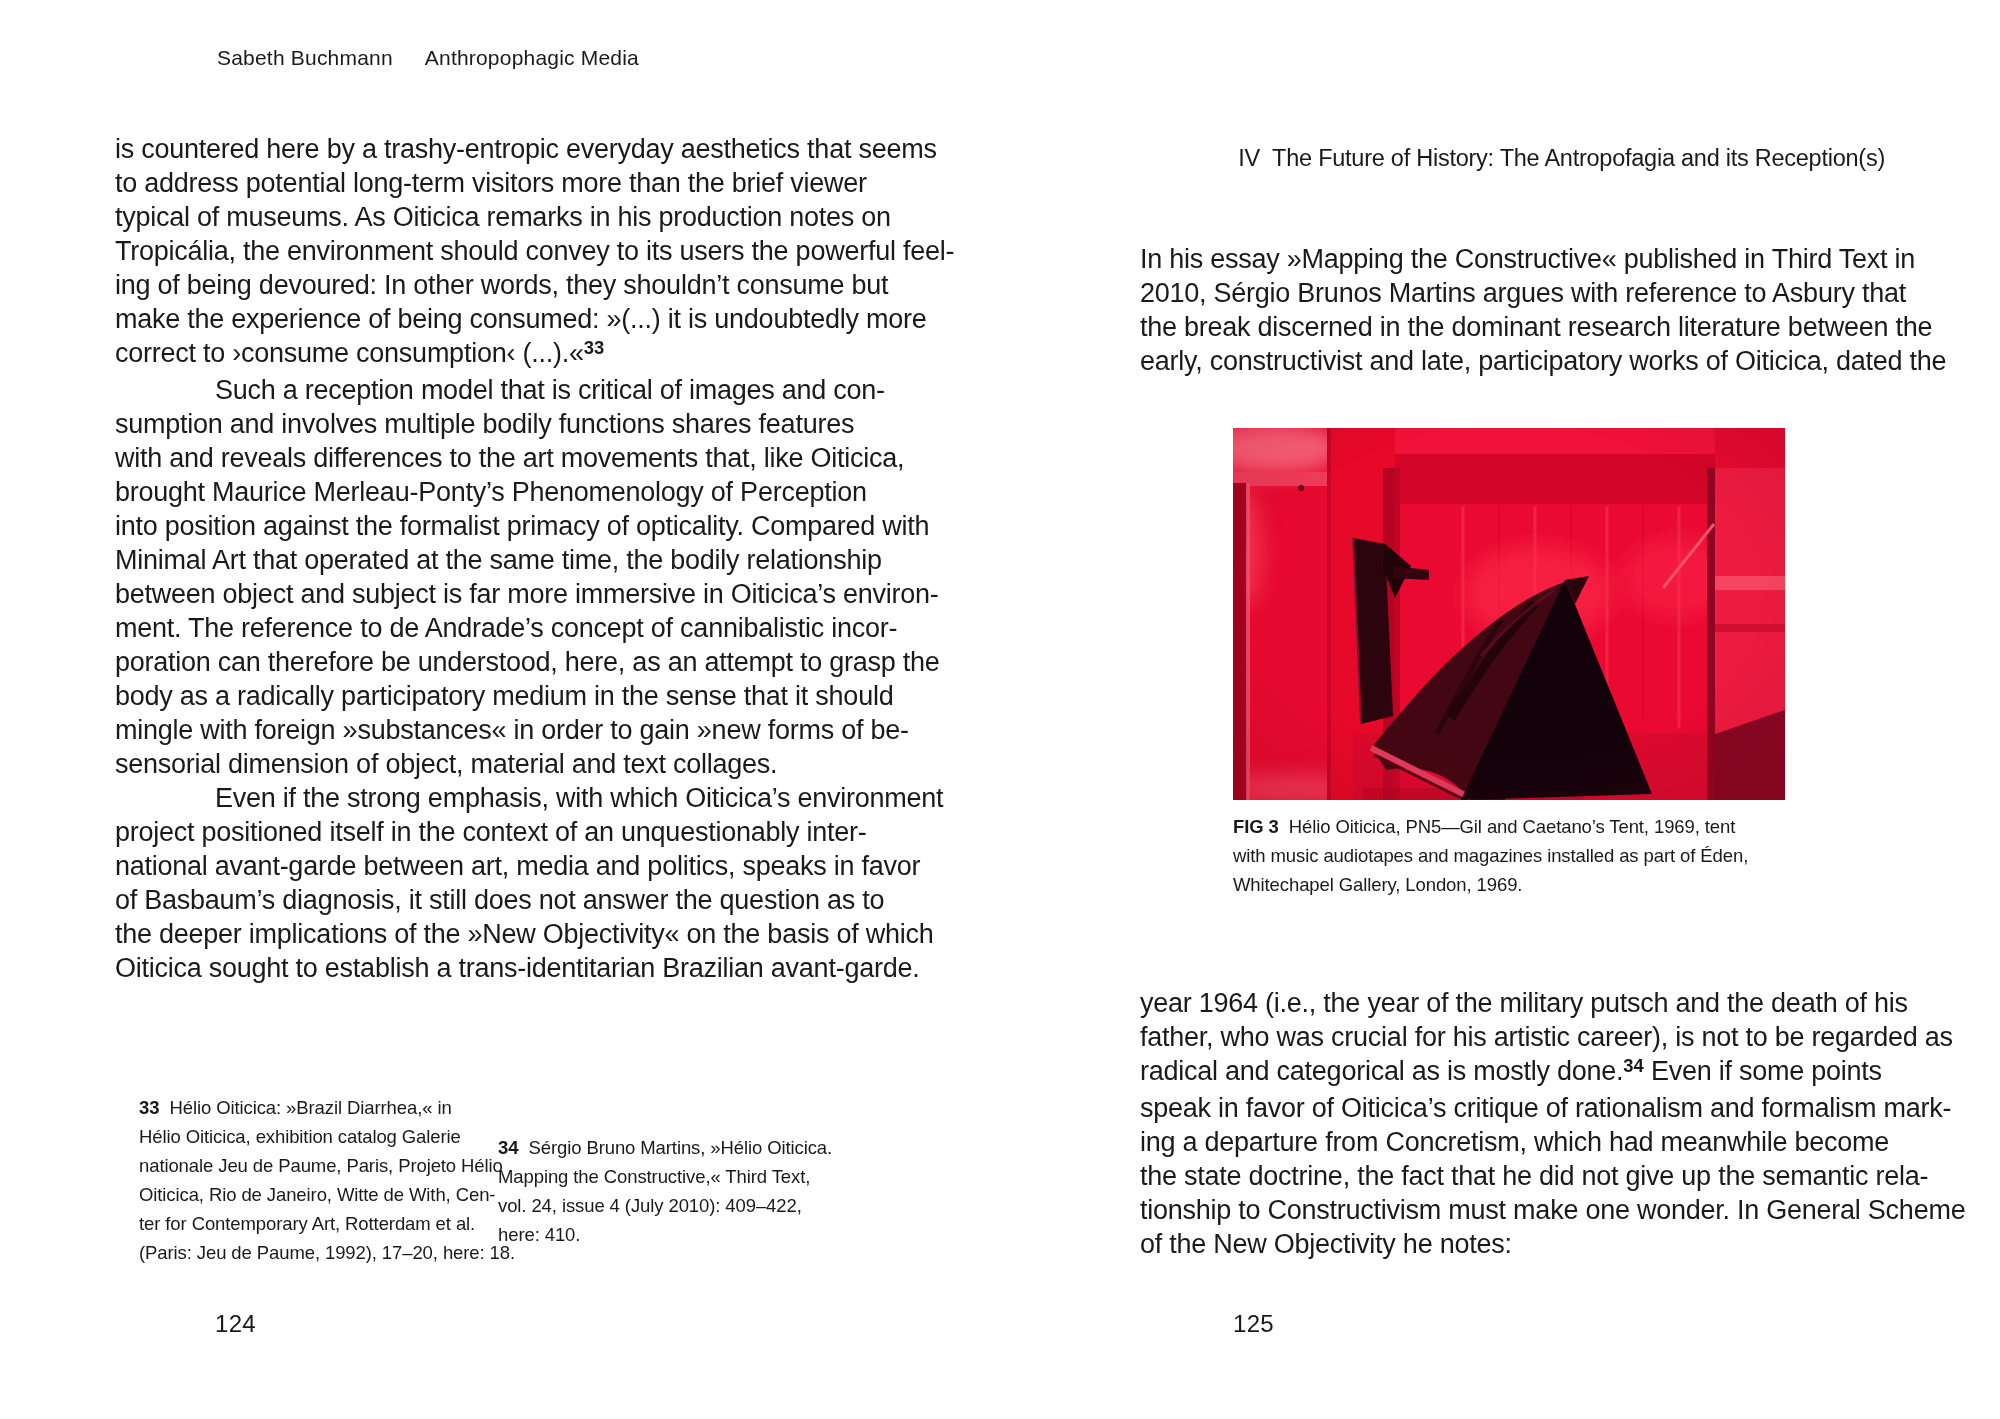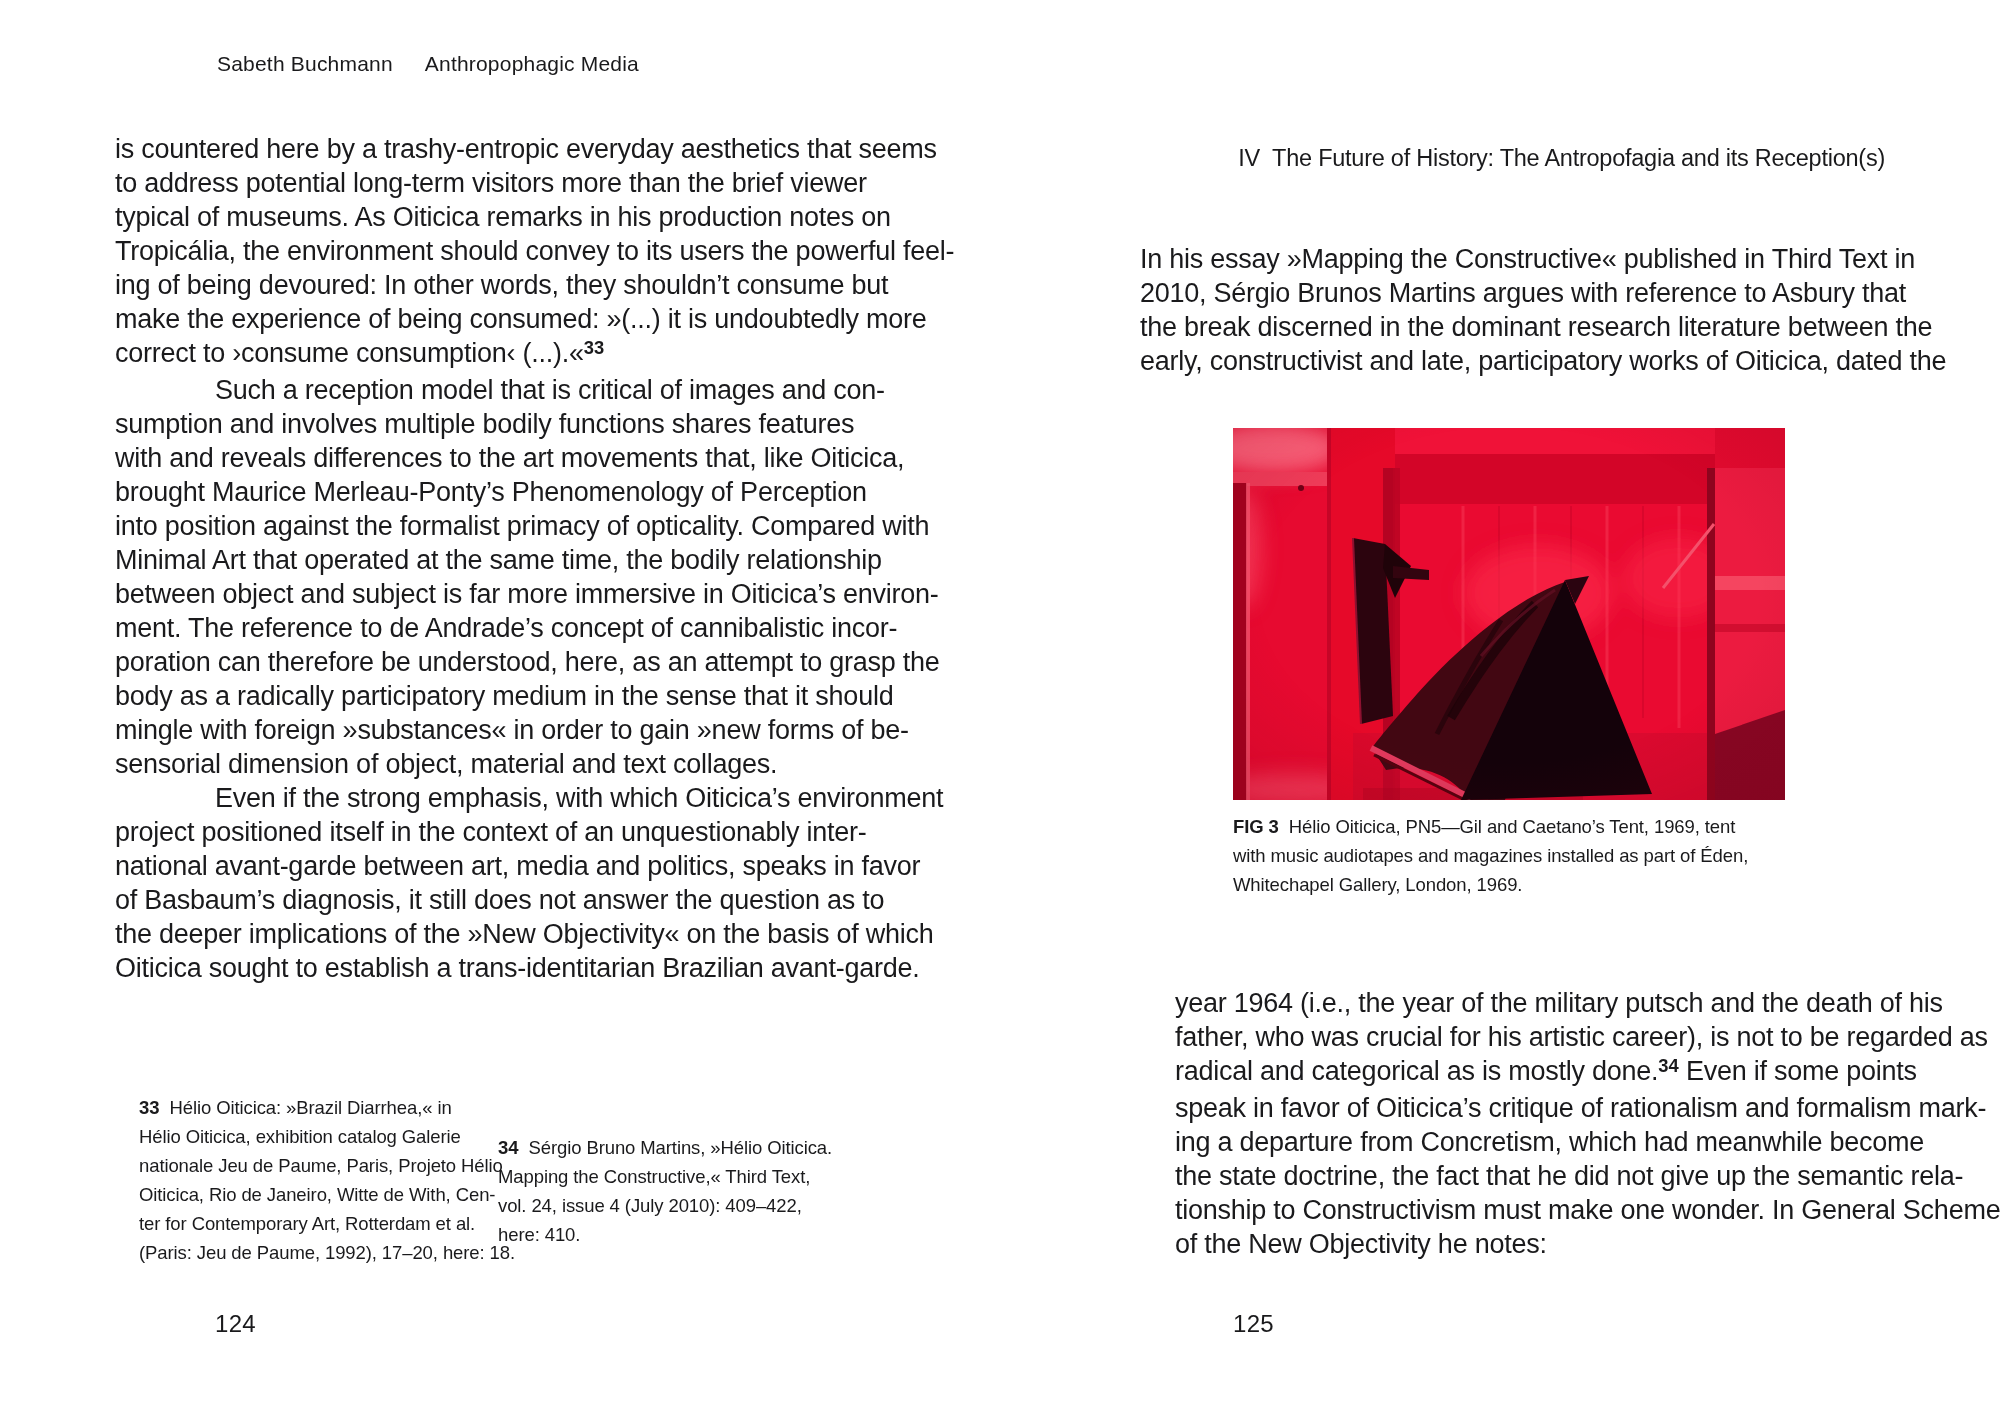--- a/index.html
+++ b/index.html
@@ -1,28 +1,28 @@
 <!DOCTYPE html>
 <html><head>
 <meta charset="utf-8">
 <style>
   html,body{margin:0;padding:0;}
   body{width:2000px;height:1419px;background:#ffffff;position:relative;overflow:hidden;
        font-family:"Liberation Sans",sans-serif;color:#1a1a1c;}
   .abs{position:absolute;}
   .line{white-space:pre;}
   
-  .running-header{left:217px;top:52px;font-size:21px;letter-spacing:0.2px;}
+  .running-header{left:217px;top:46px;font-size:21px;letter-spacing:0.2px;}
   .running-header span{display:inline-block;}
   .running-header .gap{width:32px;}
   
   .bodytext{font-size:27px;line-height:34px;letter-spacing:-0.25px;}
   .col-left{left:115px;top:132px;width:752px;}
   .col-right-top{left:1140px;top:202px;width:745px;margin-top:40px;}
-  .col-right-bottom{left:1140px;top:986px;width:745px;margin-left:35px;}
+  .col-right-bottom{left:1140px;top:986px;width:745px;}
   .heading{left:1140px;top:141px;width:745px;text-align:right;font-size:23.5px;
            line-height:34px;letter-spacing:-0.25px;}
   .indent{display:inline-block;width:100px;}
   
   .small{font-size:18.5px;line-height:29px;letter-spacing:-0.1px;}
   .footnote-1{left:118px;top:1093px;width:380px;margin-left:21px;}
   .footnote-2{left:498px;top:1093px;width:380px;margin-top:40px;}
   .caption{left:1233px;top:812px;width:560px;}
   .b{font-weight:bold;}
   .sup{font-weight:bold;font-size:0.68em;position:relative;top:-0.45em;letter-spacing:0;}

